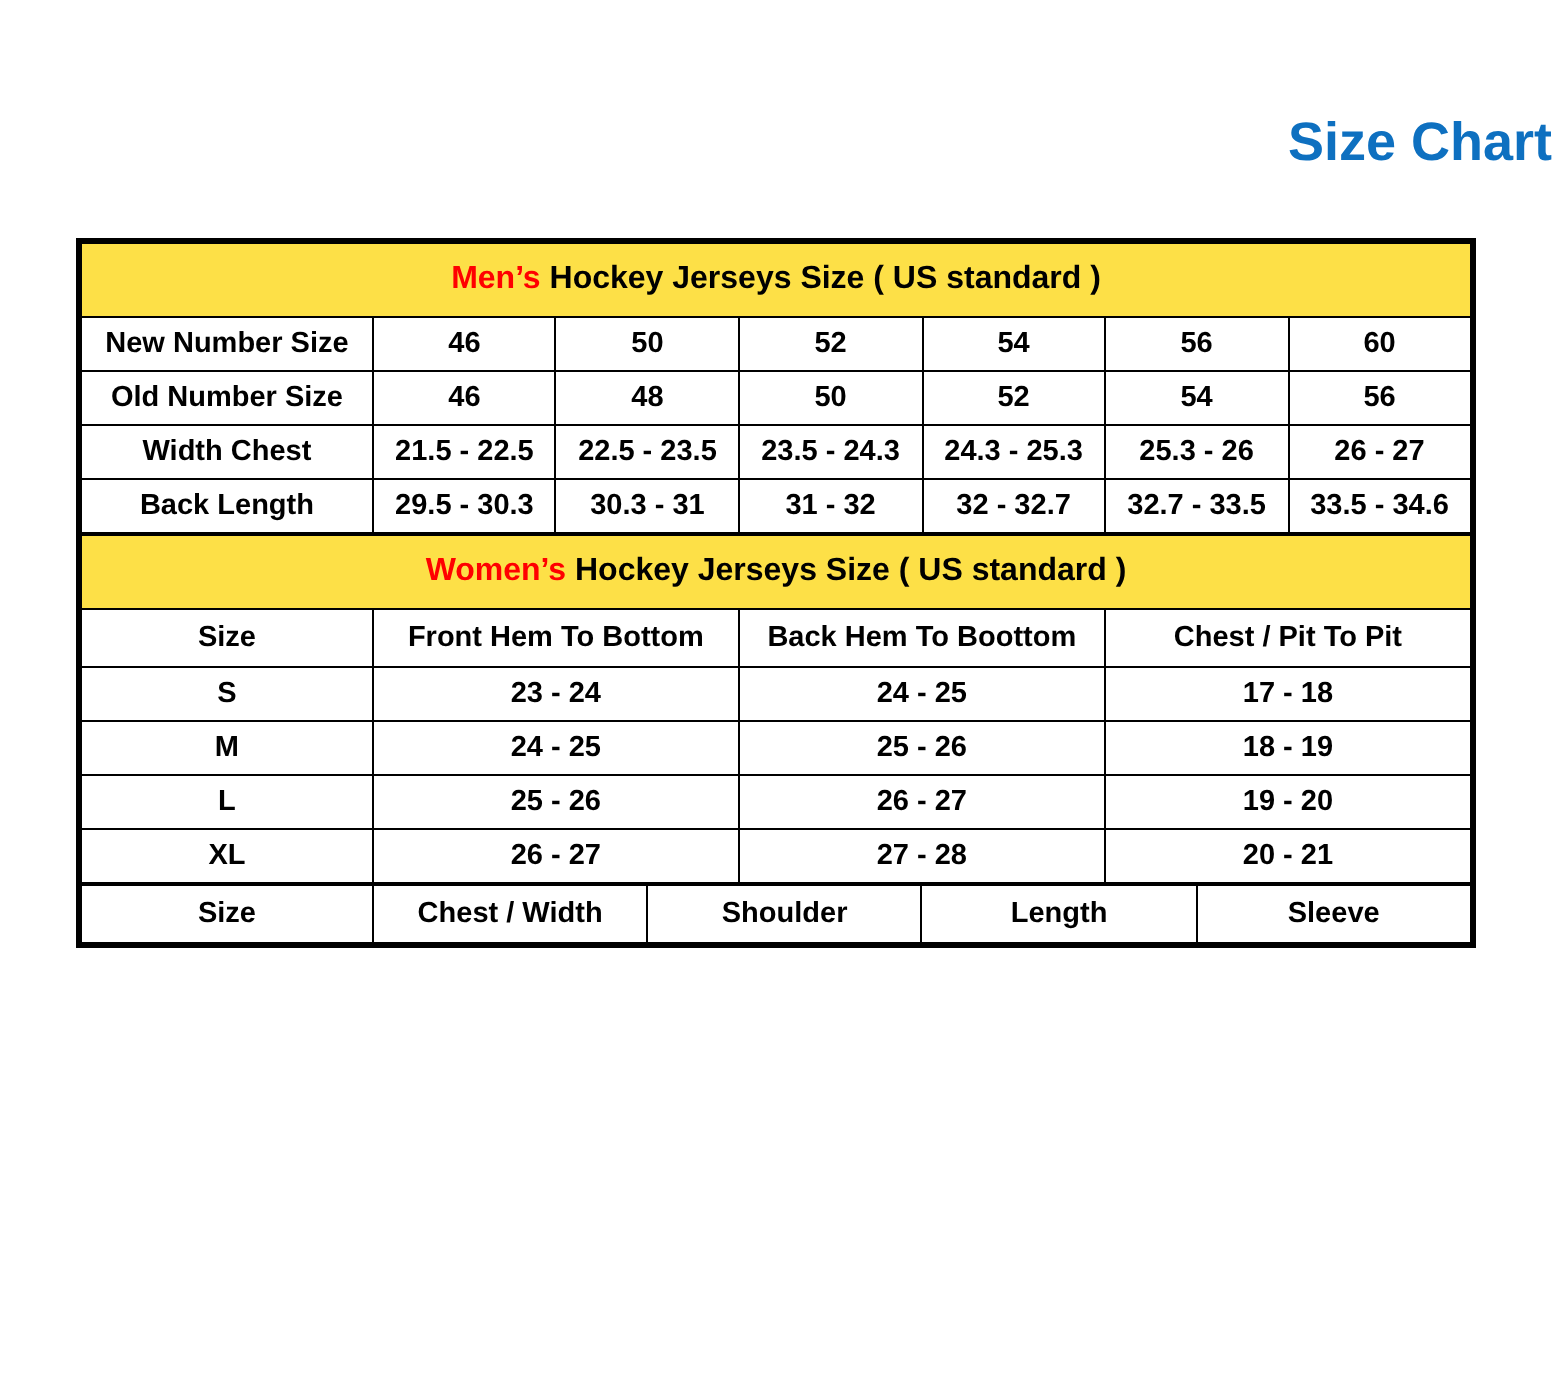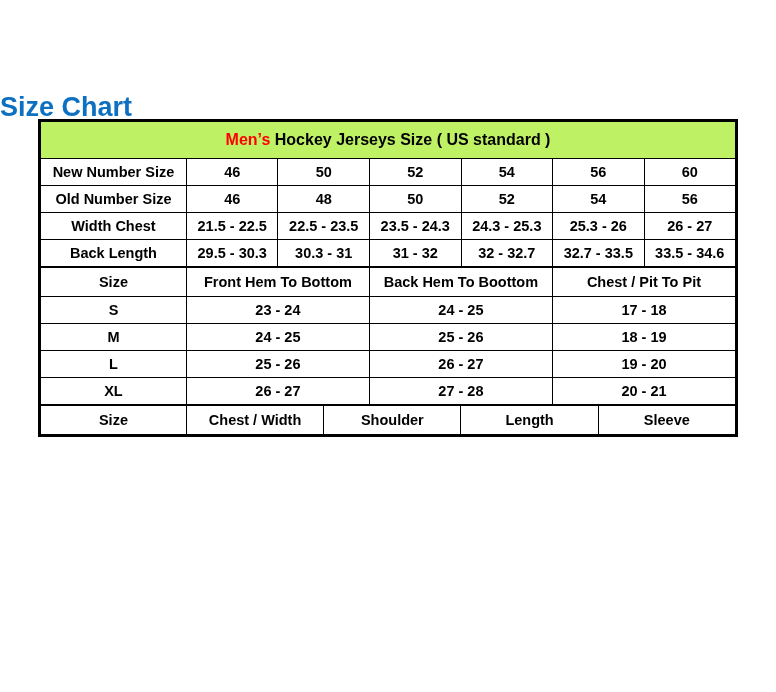--- a/index.html
+++ b/index.html
@@ -10,23 +10,23 @@
   }
   .page {
     position: relative;
     width: 776px;
     height: 692px;
     background: #ffffff;
     overflow: hidden;
   }
   .page-title {
     margin: 0;
-    padding-top: 92px;
+    padding-top: 56px;
     height: 38px;
-    text-align: left;
+    text-align: right;
     font-size: 27px;
     font-weight: bold;
     color: #0E70C0;
     letter-spacing: 0px;
   }
   .chart-wrap {
     position: absolute;
     left: 38px;
     top: 119px;
     width: 696px;
@@ -42,21 +42,21 @@
   table.size-table td {
     border: 1px solid #000000;
     text-align: center;
     vertical-align: middle;
     color: #000000;
     padding: 0 2px;
     overflow: hidden;
     white-space: nowrap;
   }
   tr.banner-row td {
-    background: #bef264;
+    background: #fde047;
     height: 36px;
     font-size: 16px;
     font-weight: bold;
     margin-top: 16px;
   }
   .banner-highlight { color: #FF0000; }
   tr.header-row th {
     height: 28px;
     font-size: 14.5px;
     font-weight: bold;
@@ -138,20 +138,23 @@
       </table>
 
     <table class="size-table">
       <colgroup>
         <col style="width:21%">
           <col style="width:26.33%">
           <col style="width:26.33%">
           <col style="width:26.34%">
       </colgroup>
       <tbody>
+          <tr class="banner-row">
+        <td colspan="4"><span class="banner-highlight">Women’s</span><span> Hockey Jerseys Size ( US standard )</span></td>
+      </tr>
       <tr class="header-row">
         <th>Size</th>
         <th>Front Hem To Bottom</th>
         <th><span>Back Hem To </span><span class="misspell">Boottom</span></th>
         <th>Chest / Pit To Pit</th>
       </tr>
       <tr class="data-row">
         <td>S</td>
         <td>23 - 24</td>
         <td>24 - 25</td>

